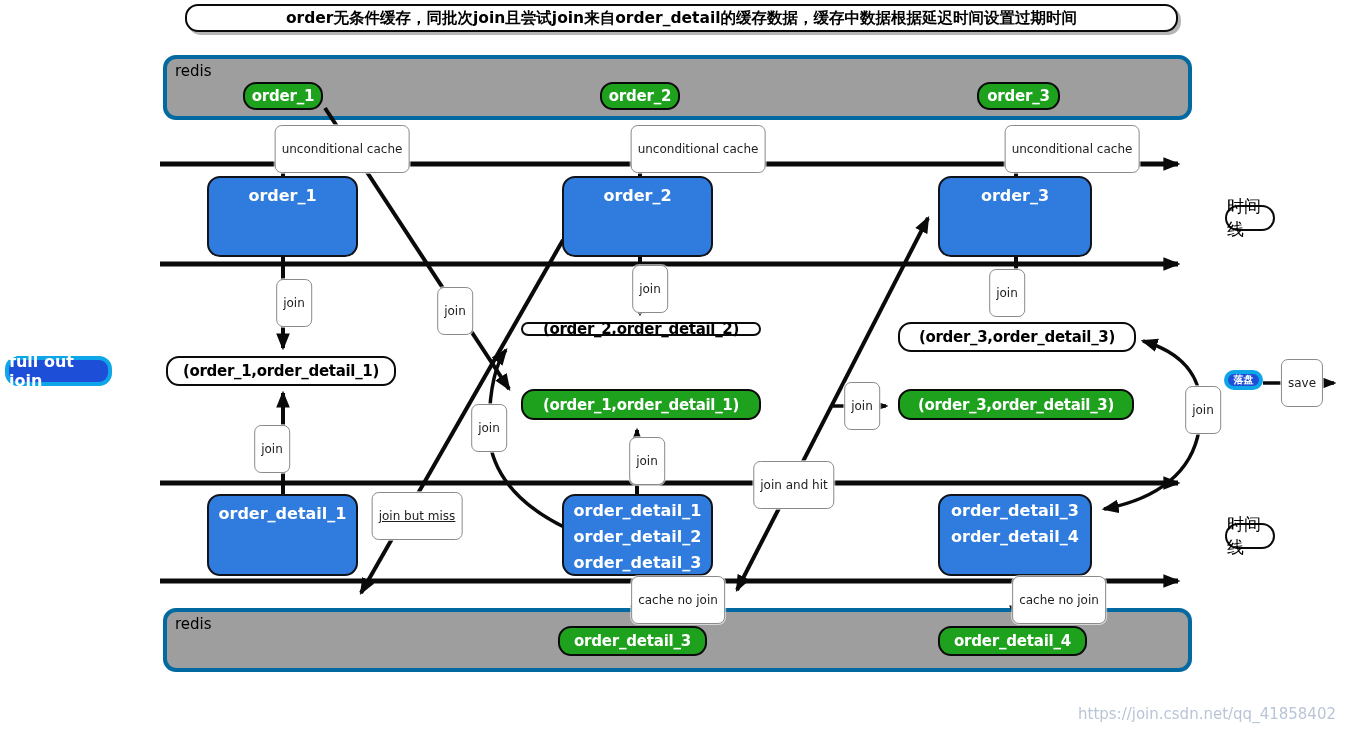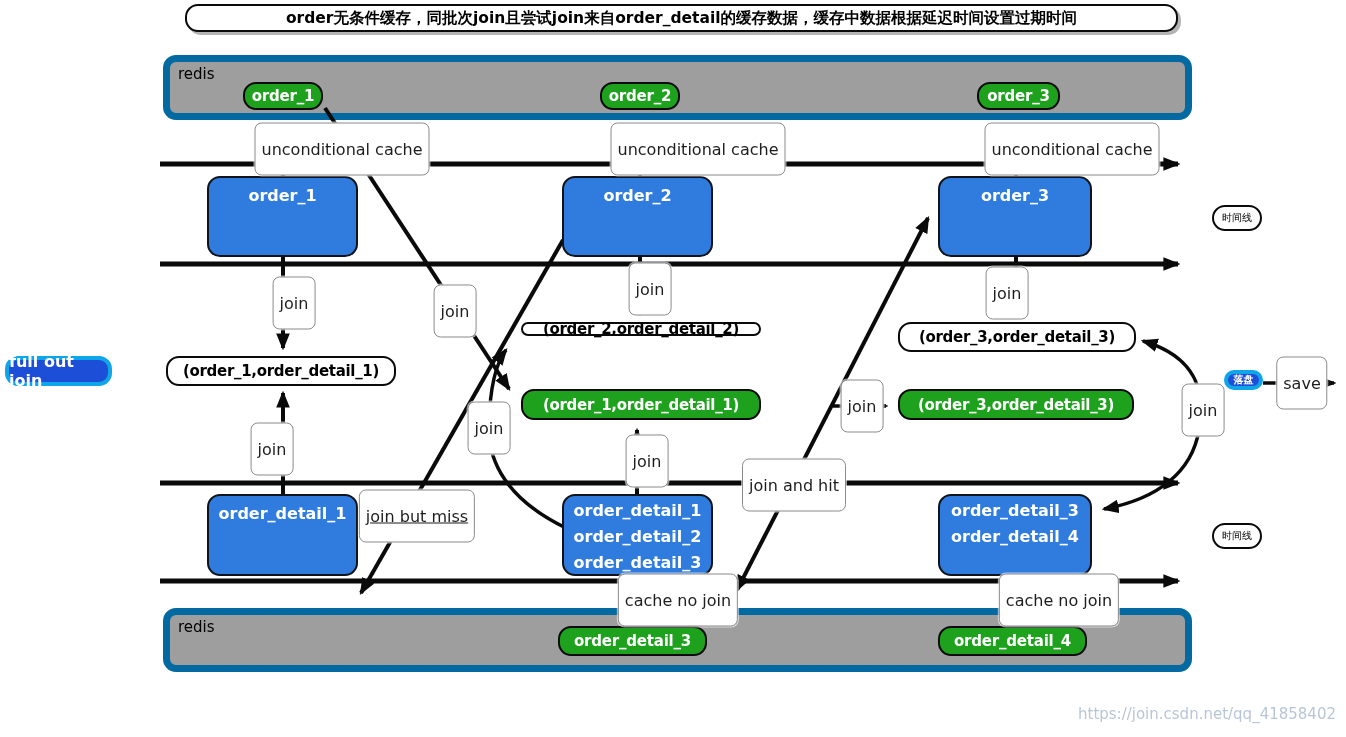--- a/index.html
+++ b/index.html
@@ -2,44 +2,44 @@
 <html><head>
 <meta charset="utf-8">
 <style>
   html,body{margin:0;padding:0;background:#fff;}
   #stage{
     position:relative;width:1346px;height:737px;background:#fff;overflow:hidden;
     font-family:"DejaVu Sans","Liberation Sans",sans-serif;
   }
   .abs{position:absolute;border-radius:13px;}
   
-  .bar{background:#9e9e9e;border:7px solid #0369a1;box-sizing:border-box;z-index:1;}
+  .bar{background:#9e9e9e;border:4px solid #0369a1;box-sizing:border-box;z-index:1;}
   .bar-label{position:absolute;left:8px;top:3px;font-size:15px;color:#000;}
   
   svg.wires{position:absolute;left:0;top:0;z-index:2;pointer-events:none;}
   
   .gbox{background:#1ea21e;border:2px solid #0a0a0a;color:#fff;font-weight:bold;
         display:flex;align-items:center;justify-content:center;box-sizing:border-box;
         font-size:15px;z-index:3;letter-spacing:-0.2px;}
   .bbox{background:#2f7cde;border:2px solid #10131a;color:#fff;font-weight:bold;
         box-sizing:border-box;text-align:center;font-size:16px;z-index:3;
         padding-top:5px;line-height:26px;}
   .wtuple{background:#fff;border:2px solid #0a0a0a;color:#000;font-weight:600;
         display:flex;align-items:center;justify-content:center;box-sizing:border-box;
         font-size:15px;z-index:3;letter-spacing:-0.3px;}
   .gtuple{background:#1ea21e;border:2px solid #0a0a0a;color:#fff;font-weight:bold;
         display:flex;align-items:center;justify-content:center;box-sizing:border-box;
         font-size:15px;z-index:3;letter-spacing:-0.3px;}
   .rbox{background:#1d4ed8;border:4px solid #0ea5e9;color:#fff;font-weight:bold;
         display:flex;align-items:center;justify-content:center;box-sizing:border-box;z-index:3;}
-  .tline{background:#fff;border:2px solid #0a0a0a;color:#000;font-size:10px;
-        display:flex;align-items:center;justify-content:center;box-sizing:border-box;z-index:3;}
+  .tline{background:#fff;border:2px solid #0a0a0a;color:#000;font-size:17px;
+        display:flex;align-items:center;justify-content:center;box-sizing:border-box;z-index:3;margin-left:13px;}
   
   .pill{background:#fff;border:1.5px solid #8a8a8a;border-radius:7px;color:#1d1d1d;
-        font-size:16px;padding:16px 6px;white-space:nowrap;z-index:4;
+        font-size:12px;padding:16px 6px;white-space:nowrap;z-index:4;
         transform:translate(-50%,-50%);box-shadow:0 0 0 1px rgba(255,255,255,.6);}
   
   .caption{background:#fff;border:2.5px solid #0a0a0a;box-shadow:3px 3px 0 rgba(120,120,120,.55);
         color:#000;font-size:15.5px;font-weight:600;display:flex;align-items:center;
         justify-content:center;box-sizing:border-box;z-index:5;white-space:nowrap;}
   .watermark{z-index:6;color:rgba(164,181,204,.78);font-size:15px;white-space:nowrap;}
 </style>
 </head>
 <body>
 

